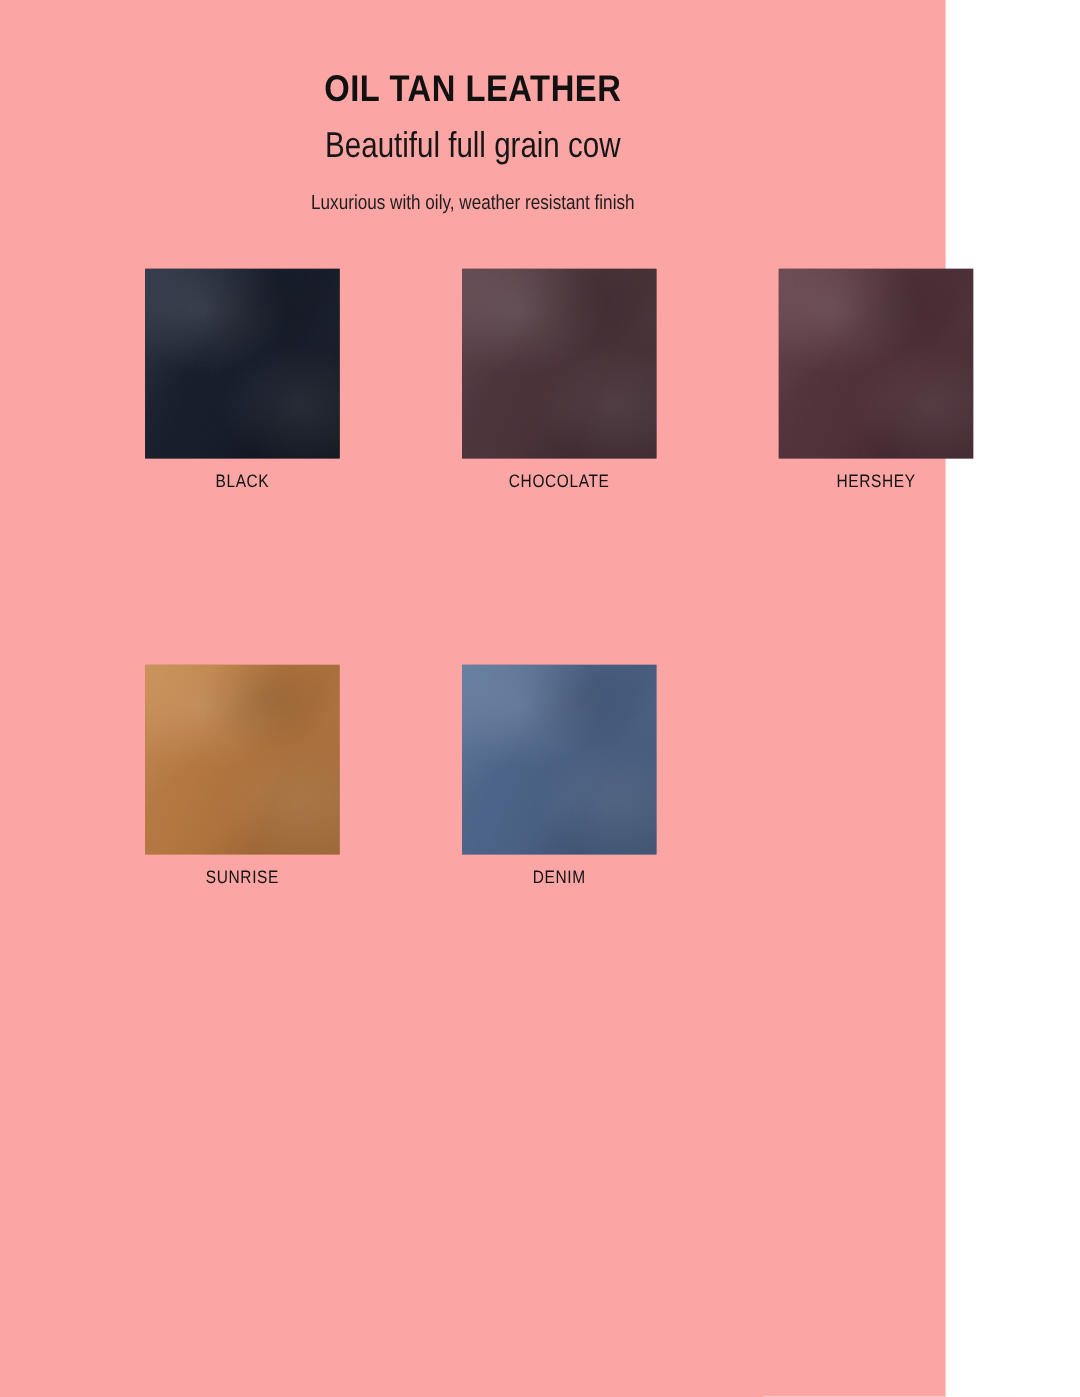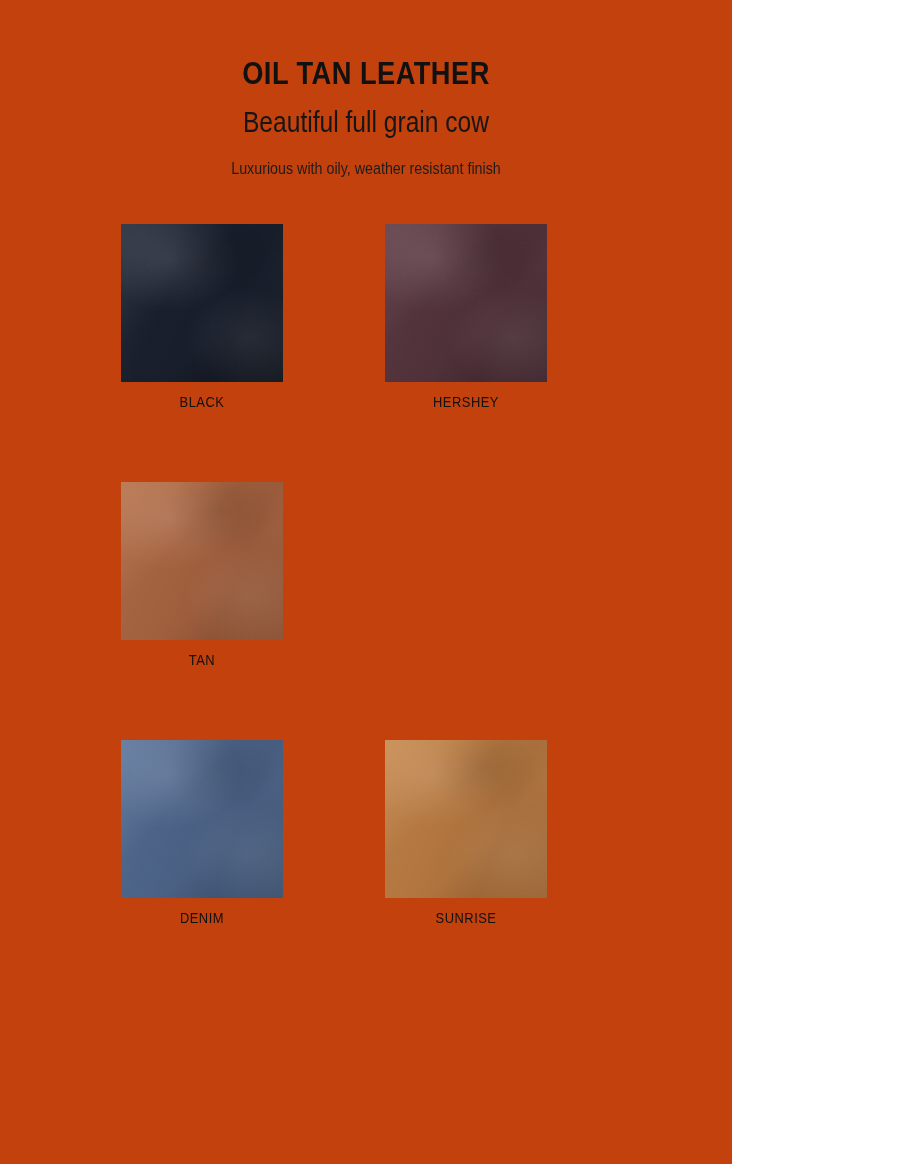--- a/index.html
+++ b/index.html
@@ -11,24 +11,24 @@
   body {
     width: 900px;
     height: 1164px;
     font-family: "Liberation Sans", sans-serif;
     color: #1a1a1a;
     overflow: hidden;
     position: relative;
   }
 
   .sheet {
-    width: 732px;
+    width: 788px;
     height: 1164px;
     position: relative;
-    background: #c2410c;
+    background: #fca5a5;
   }
 
   
   .heading {
     text-align: center;
     padding-top: 58px;
   }
   .title {
     font-family: "Liberation Sans Narrow", "Liberation Sans", sans-serif;
     font-weight: 700;
@@ -143,85 +143,85 @@
                   <feComponentTransfer>
                     <feFuncA type="linear" slope="0.16"></feFuncA>
                   </feComponentTransfer>
                 </filter>
                 <rect width="100%" height="100%" filter="url(#gr1)" opacity="0.5"></rect>
               </svg></div>
           </div>
           <div class="label">BLACK</div>
         </div>
         <div class="cell">
+          <div class="swatch" style="background-color: rgb(74, 50, 57); background-image: linear-gradient(135deg, rgb(92, 65, 73) 0%, rgb(74, 50, 57) 38%, rgb(74, 50, 57) 62%, rgb(56, 36, 42) 100%);">
+            <div class="sheen"></div>
+            <div class="grain"><svg width="100%" height="100%" xmlns="http://www.w3.org/2000/svg">
+                <filter id="gr2">
+                  <feTurbulence type="fractalNoise" baseFrequency="0.75" numOctaves="3" seed="2"></feTurbulence>
+                  <feColorMatrix type="saturate" values="0"></feColorMatrix>
+                  <feComponentTransfer>
+                    <feFuncA type="linear" slope="0.16"></feFuncA>
+                  </feComponentTransfer>
+                </filter>
+                <rect width="100%" height="100%" filter="url(#gr2)" opacity="0.5"></rect>
+              </svg></div>
+          </div>
+          <div class="label">CHOCOLATE</div>
+        </div>
+        <div class="cell">
           <div class="swatch" style="background-color: rgb(80, 48, 57); background-image: linear-gradient(135deg, rgb(99, 64, 74) 0%, rgb(80, 48, 57) 38%, rgb(80, 48, 57) 62%, rgb(60, 34, 42) 100%);">
             <div class="sheen"></div>
             <div class="grain"><svg width="100%" height="100%" xmlns="http://www.w3.org/2000/svg">
                 <filter id="gr3">
                   <feTurbulence type="fractalNoise" baseFrequency="0.75" numOctaves="3" seed="3"></feTurbulence>
                   <feColorMatrix type="saturate" values="0"></feColorMatrix>
                   <feComponentTransfer>
                     <feFuncA type="linear" slope="0.16"></feFuncA>
                   </feComponentTransfer>
                 </filter>
                 <rect width="100%" height="100%" filter="url(#gr3)" opacity="0.5"></rect>
               </svg></div>
           </div>
           <div class="label">HERSHEY</div>
         </div>
       </div>
       <div class="row-gap"></div>
       <div class="row">
-        <div class="cell">
-          <div class="swatch" style="background-color: rgb(163, 96, 61); background-image: linear-gradient(135deg, rgb(185, 116, 77) 0%, rgb(163, 96, 61) 38%, rgb(163, 96, 61) 62%, rgb(138, 78, 48) 100%);">
-            <div class="sheen"></div>
-            <div class="grain"><svg width="100%" height="100%" xmlns="http://www.w3.org/2000/svg">
-                <filter id="gr6">
-                  <feTurbulence type="fractalNoise" baseFrequency="0.75" numOctaves="3" seed="6"></feTurbulence>
-                  <feColorMatrix type="saturate" values="0"></feColorMatrix>
-                  <feComponentTransfer>
-                    <feFuncA type="linear" slope="0.16"></feFuncA>
-                  </feComponentTransfer>
-                </filter>
-                <rect width="100%" height="100%" filter="url(#gr6)" opacity="0.5"></rect>
-              </svg></div>
-          </div>
-          <div class="label">TAN</div>
-        </div>
       </div>
       <div class="row-gap"></div>
       <div class="row">
         <div class="cell">
+          <div class="swatch" style="background-color: rgb(180, 118, 62); background-image: linear-gradient(135deg, rgb(201, 141, 81) 0%, rgb(180, 118, 62) 38%, rgb(180, 118, 62) 62%, rgb(155, 98, 48) 100%);">
+            <div class="sheen"></div>
+            <div class="grain"><svg width="100%" height="100%" xmlns="http://www.w3.org/2000/svg">
+                <filter id="gr7">
+                  <feTurbulence type="fractalNoise" baseFrequency="0.75" numOctaves="3" seed="7"></feTurbulence>
+                  <feColorMatrix type="saturate" values="0"></feColorMatrix>
+                  <feComponentTransfer>
+                    <feFuncA type="linear" slope="0.16"></feFuncA>
+                  </feComponentTransfer>
+                </filter>
+                <rect width="100%" height="100%" filter="url(#gr7)" opacity="0.5"></rect>
+              </svg></div>
+          </div>
+          <div class="label">SUNRISE</div>
+        </div>
+        <div class="cell">
           <div class="swatch" style="background-color: rgb(74, 98, 135); background-image: linear-gradient(135deg, rgb(95, 120, 158) 0%, rgb(74, 98, 135) 38%, rgb(74, 98, 135) 62%, rgb(58, 78, 109) 100%);">
             <div class="sheen"></div>
             <div class="grain"><svg width="100%" height="100%" xmlns="http://www.w3.org/2000/svg">
                 <filter id="gr8">
                   <feTurbulence type="fractalNoise" baseFrequency="0.75" numOctaves="3" seed="8"></feTurbulence>
                   <feColorMatrix type="saturate" values="0"></feColorMatrix>
                   <feComponentTransfer>
                     <feFuncA type="linear" slope="0.16"></feFuncA>
                   </feComponentTransfer>
                 </filter>
                 <rect width="100%" height="100%" filter="url(#gr8)" opacity="0.5"></rect>
               </svg></div>
           </div>
           <div class="label">DENIM</div>
         </div>
-        <div class="cell">
-          <div class="swatch" style="background-color: rgb(180, 118, 62); background-image: linear-gradient(135deg, rgb(201, 141, 81) 0%, rgb(180, 118, 62) 38%, rgb(180, 118, 62) 62%, rgb(155, 98, 48) 100%);">
-            <div class="sheen"></div>
-            <div class="grain"><svg width="100%" height="100%" xmlns="http://www.w3.org/2000/svg">
-                <filter id="gr7">
-                  <feTurbulence type="fractalNoise" baseFrequency="0.75" numOctaves="3" seed="7"></feTurbulence>
-                  <feColorMatrix type="saturate" values="0"></feColorMatrix>
-                  <feComponentTransfer>
-                    <feFuncA type="linear" slope="0.16"></feFuncA>
-                  </feComponentTransfer>
-                </filter>
-                <rect width="100%" height="100%" filter="url(#gr7)" opacity="0.5"></rect>
-              </svg></div>
-          </div>
-          <div class="label">SUNRISE</div>
-        </div>
       </div>
     </div>
 
 </div>
 
 </body></html>

